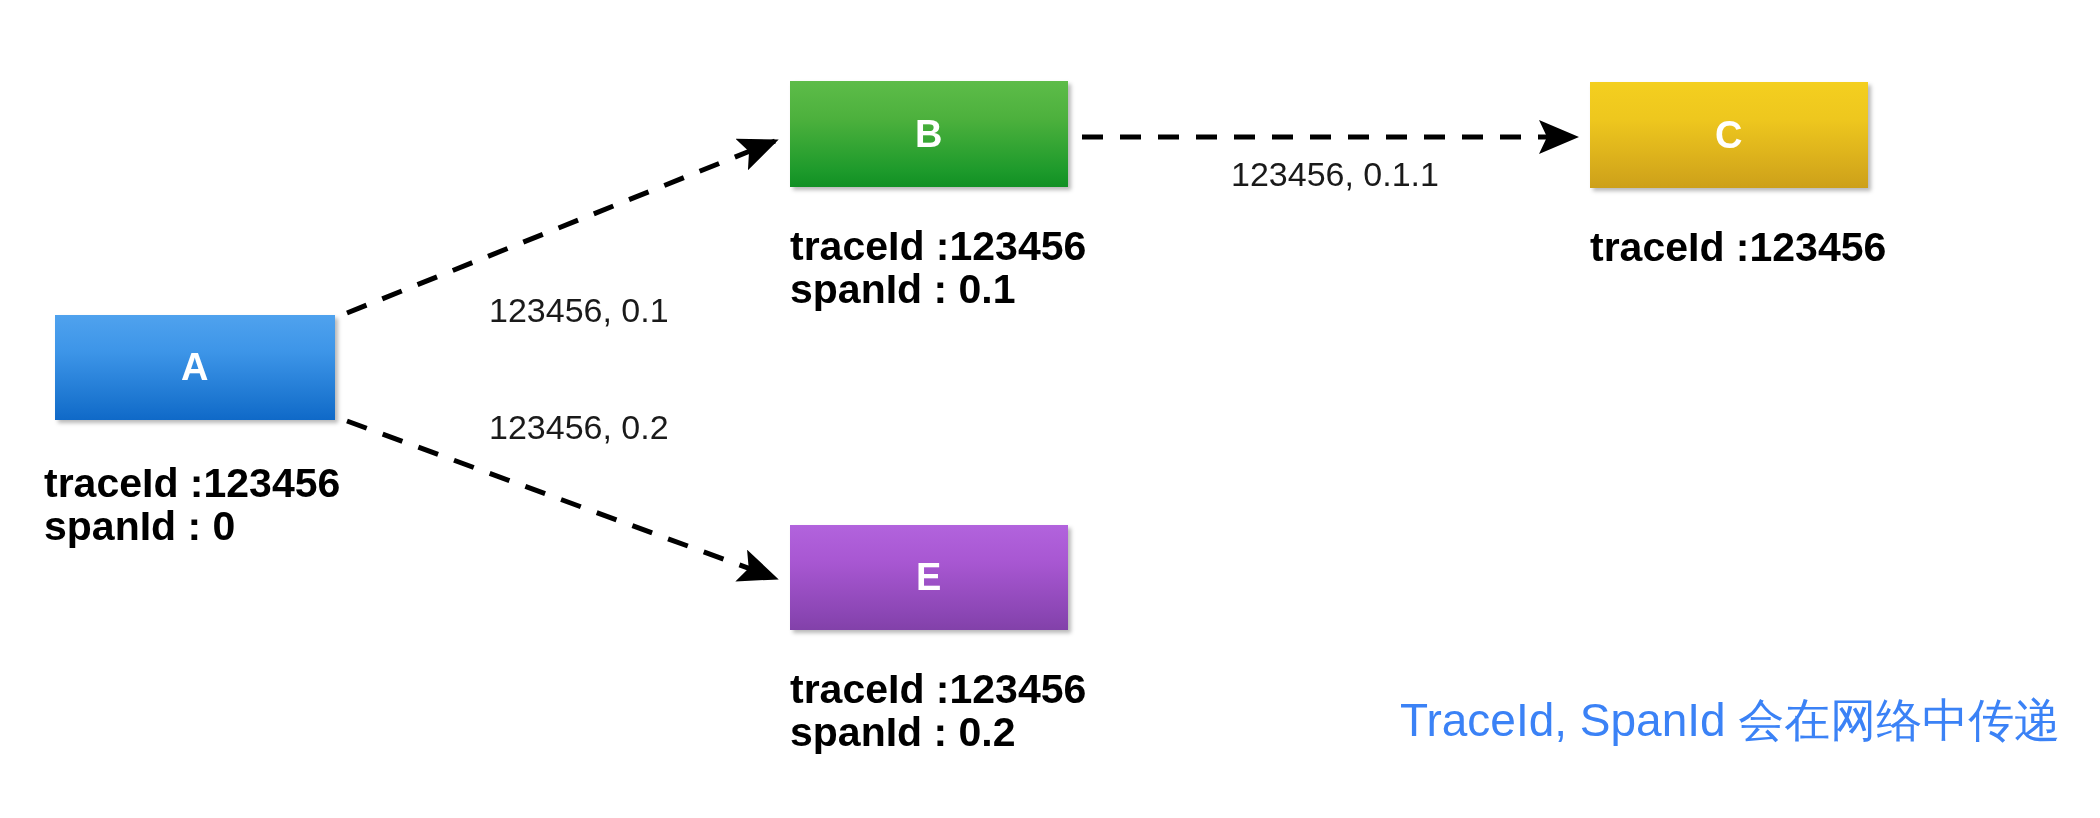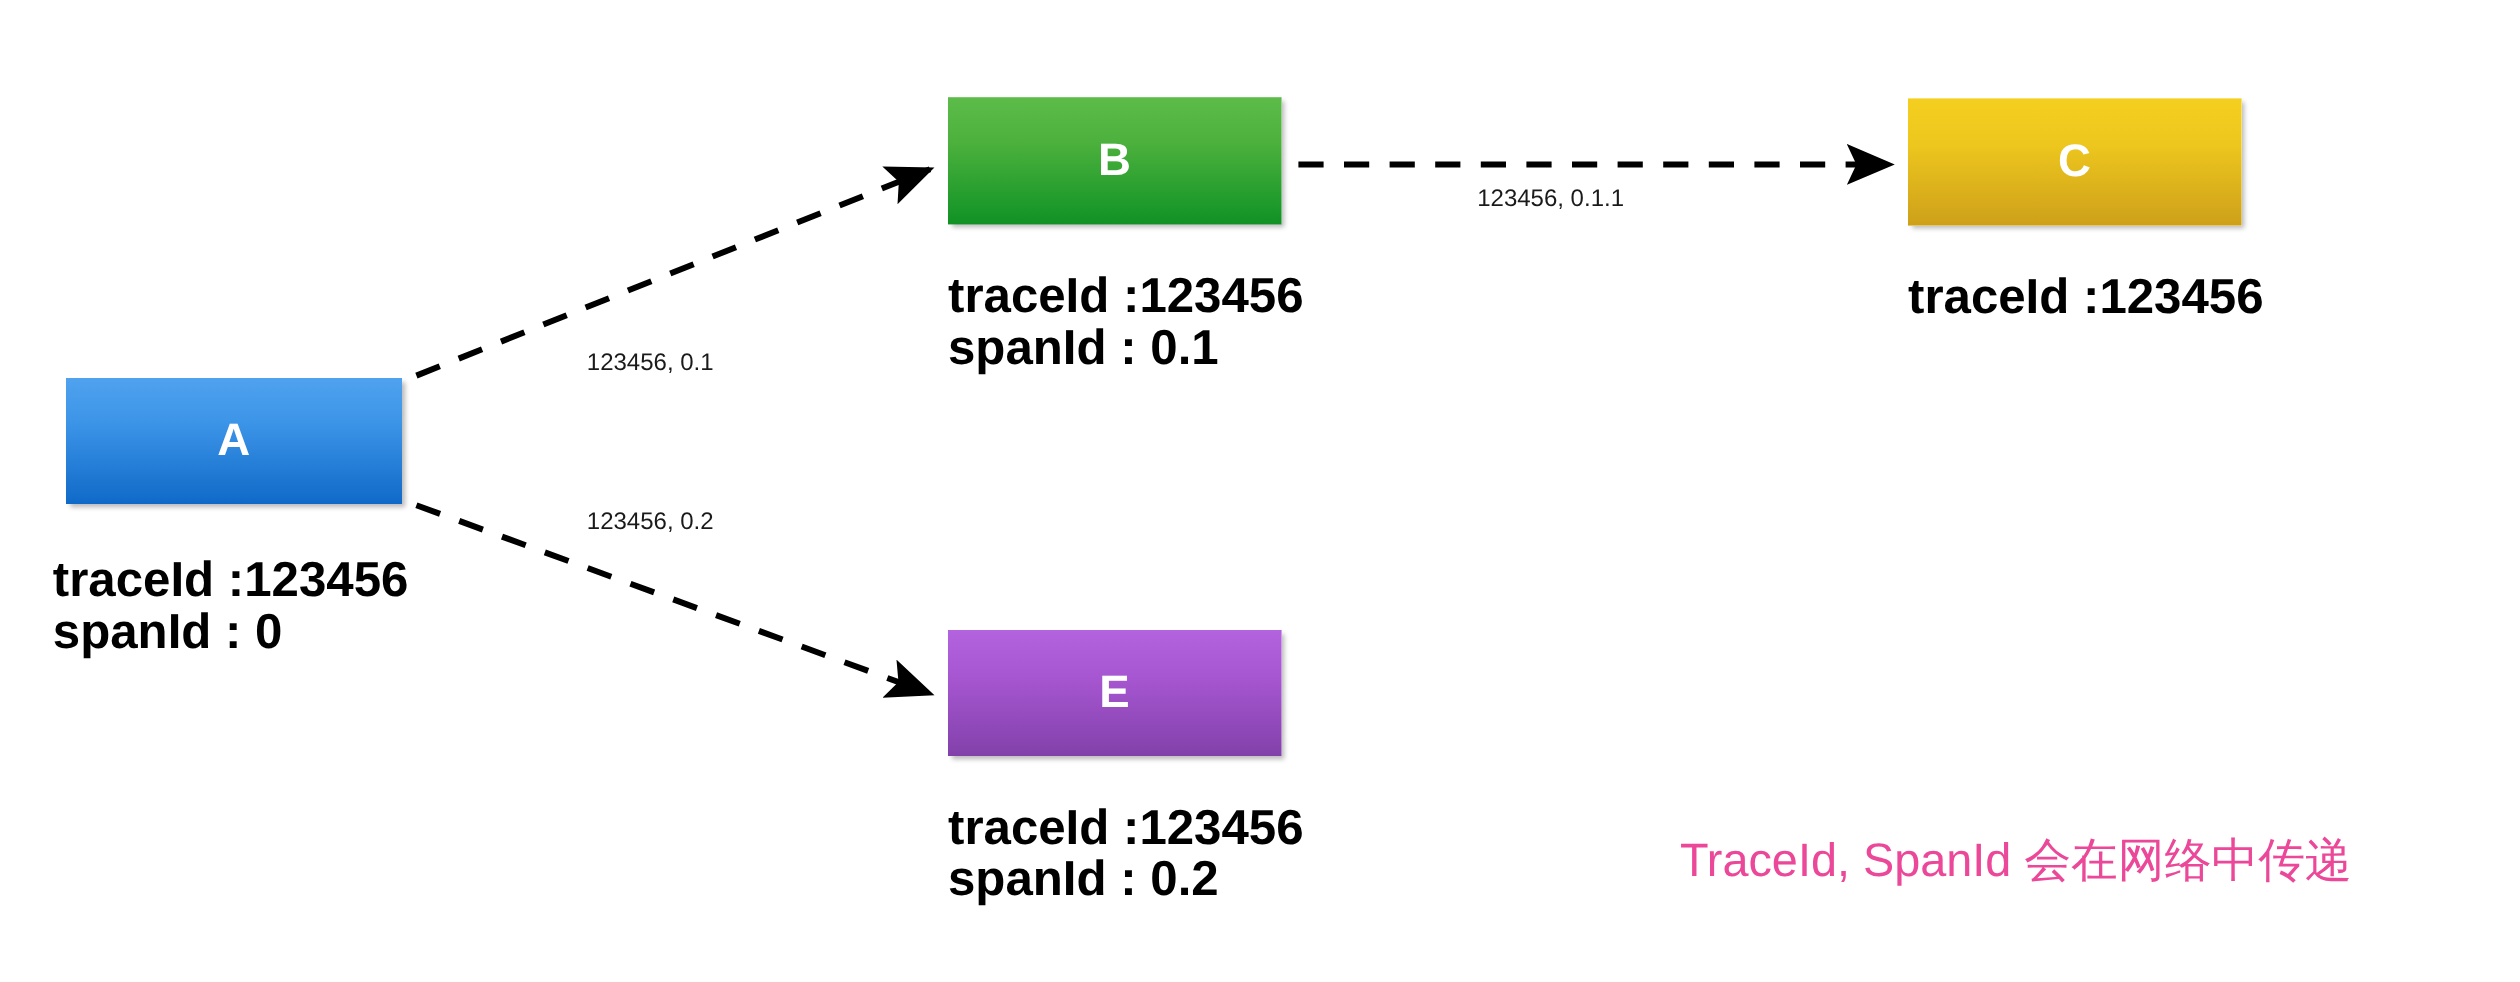--- a/index.html
+++ b/index.html
@@ -64,36 +64,36 @@
     white-space: nowrap;
   }
   .meta-a { left: 44px;  top: 462px; }
   .meta-b { left: 790px; top: 225px; }
   .meta-c { left: 1590px; top: 226px; }
   .meta-e { left: 790px; top: 668px; }
   .meta div { display: block; }
 
   .edge-label {
     position: absolute;
-    font-size: 20px;
+    font-size: 34px;
     font-weight: normal;
     color: #1a1a1a;
     white-space: nowrap;
   }
   .edge-label-ab { left: 489px;  top: 291px; }
-  .edge-label-ae { left: 489px;  top: 424px; }
+  .edge-label-ae { left: 489px;  top: 408px; }
   .edge-label-bc { left: 1231px; top: 155px; }
 
   .caption {
     position: absolute;
     left: 1400px;
     top: 690px;
-    font-size: 39px;
+    font-size: 46px;
     font-weight: normal;
-    color: #ec4899;
+    color: #3b82f6;
     white-space: nowrap;
   }
 </style>
 </head>
 <body>
 
 <div id="canvas">
 
   <svg id="edge-layer" viewBox="0 0 2100 818" width="2100" height="818" xmlns="http://www.w3.org/2000/svg">
     <defs>

